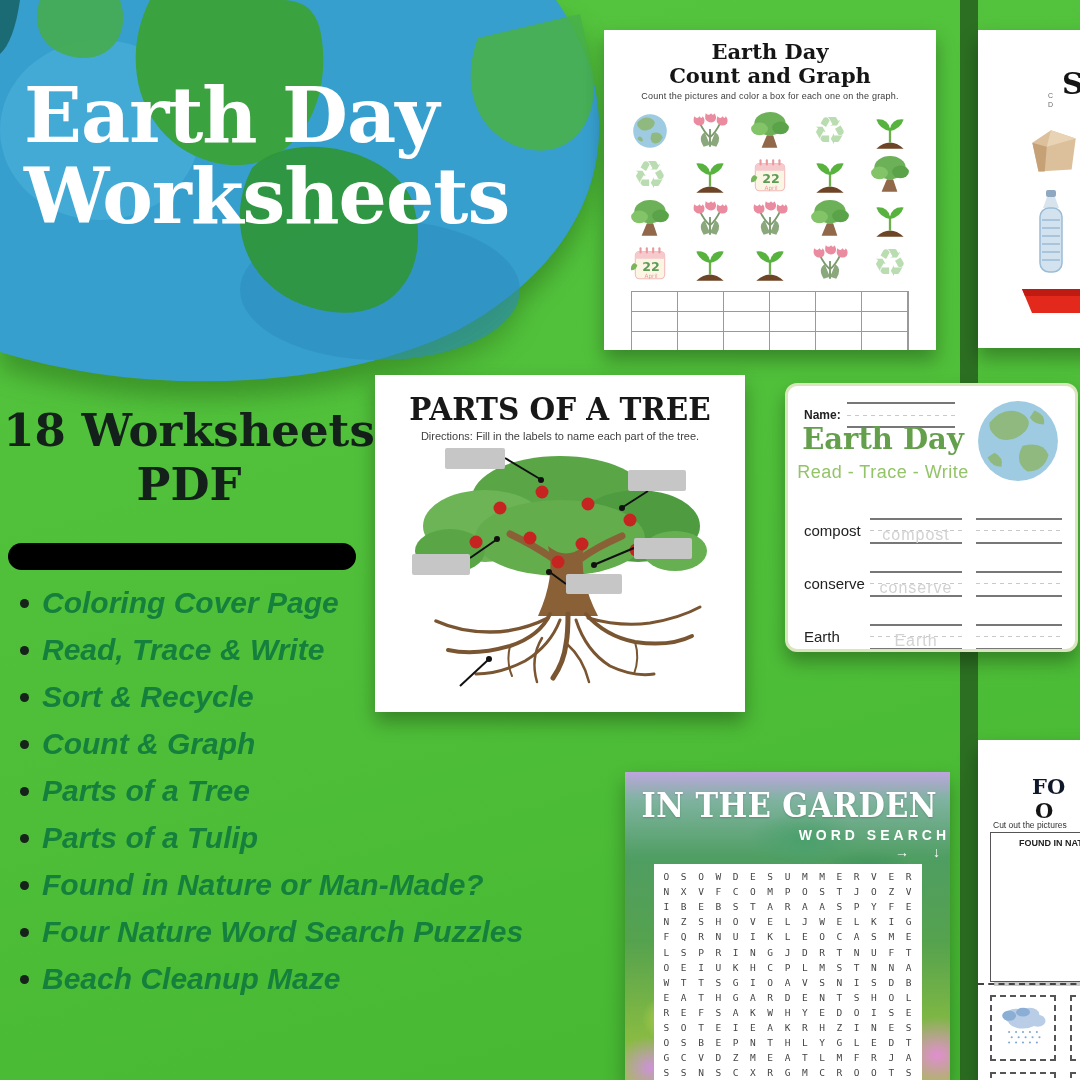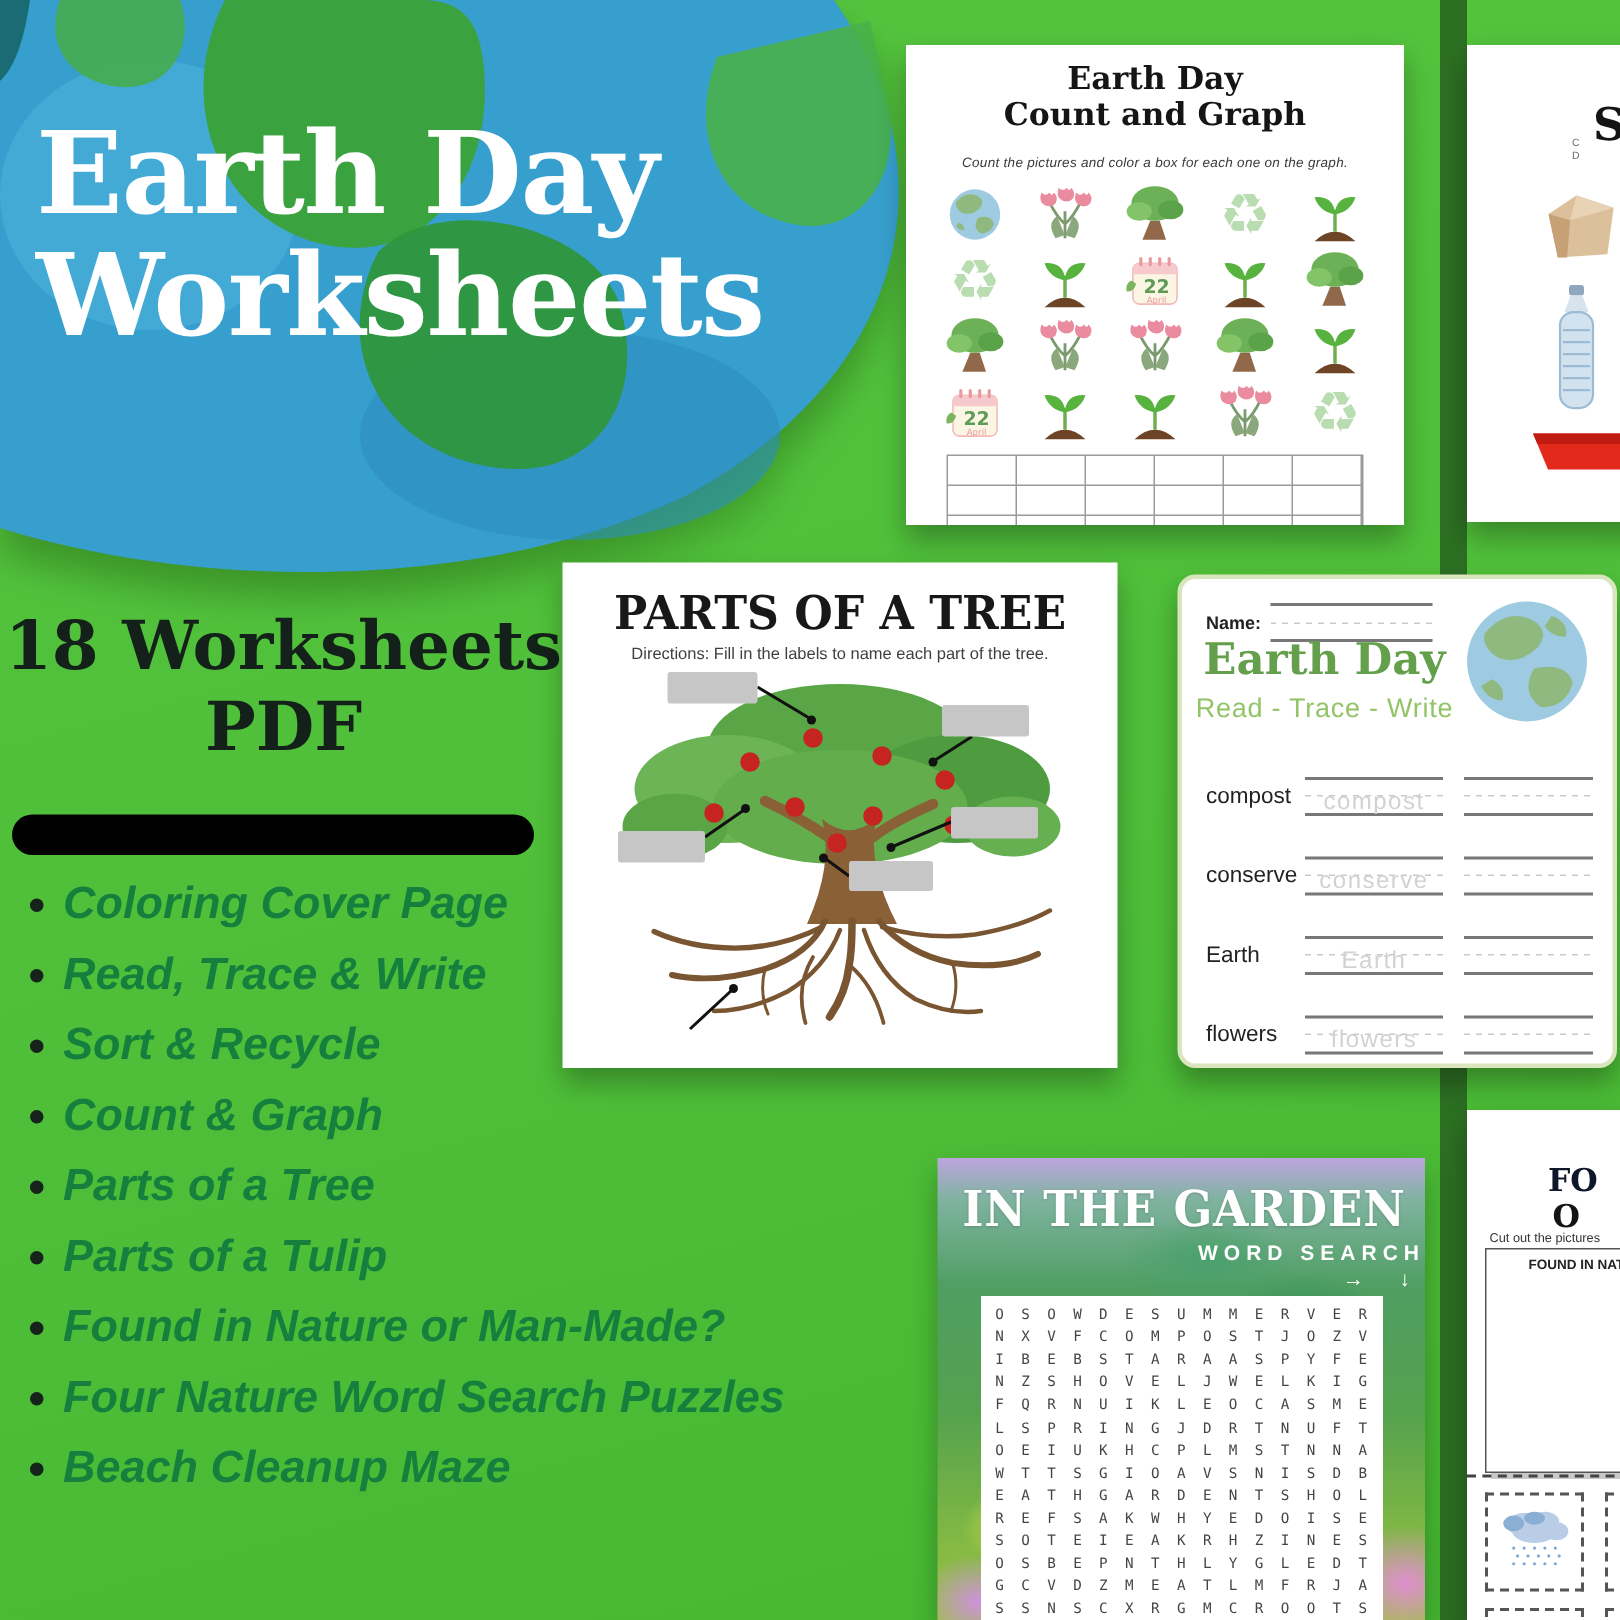--- a/index.html
+++ b/index.html
@@ -24,21 +24,21 @@
   .feature-item{display:flex;align-items:center;margin-bottom:13px;}
   .feature-item .dot{width:9px;height:9px;border-radius:50%;background:#16231a;margin:0 13px 0 6px;flex:none;}
   .feature-item .ftext{color:#15803d;font-weight:700;font-style:italic;font-size:30px;line-height:34px;white-space:nowrap;}
 
   
   .card{position:absolute;background:#fff;box-shadow:0 10px 18px rgba(0,0,0,.30);}
 
   
   .cg-card{left:604px;top:30px;width:332px;height:320px;overflow:hidden;text-align:center;}
   .cg-title{margin-top:10px;font-family:"DejaVu Serif",serif;font-weight:700;font-size:21px;line-height:1.12;color:#151515;}
-  .cg-instr{margin-top:16px;font-size:9px;color:#3a3a3a;letter-spacing:.2px;font-style:italic;}
+  .cg-instr{margin-top:4px;font-size:9px;color:#3a3a3a;letter-spacing:.2px;}
   .cg-grid{margin:8px auto 0;width:300px;display:grid;grid-template-columns:repeat(5,60px);grid-auto-rows:44px;}
   .cg-cell-icon{display:flex;align-items:center;justify-content:center;}
   .cg-cell-icon svg{width:42px;height:42px;}
   .recycle-glyph{color:#b9ddb0;font-family:"DejaVu Sans",sans-serif;line-height:1;}
   .cg-graph{margin:6px auto 0;width:276px;border:1px solid #9a9a9a;display:grid;
             grid-template-columns:repeat(6,1fr);grid-auto-rows:20px;}
   .cg-graph .cg-cell{border-right:1px solid #9a9a9a;border-bottom:1px solid #9a9a9a;}
 
   
   .sort-card{left:978px;top:30px;width:140px;height:318px;overflow:hidden;}
@@ -49,21 +49,21 @@
   .sort-tray{position:absolute;left:40px;top:256px;width:84px;}
 
   
   .tree-card{left:375px;top:375px;width:370px;height:337px;overflow:hidden;text-align:center;}
   .tree-title{margin-top:16px;font-family:"DejaVu Serif",serif;font-weight:700;font-size:31px;color:#181818;
               transform:scaleX(.95);letter-spacing:0px;}
   .tree-dir{margin-top:3px;font-size:11px;color:#3f3f3f;font-family:"Liberation Sans",sans-serif;}
   .tree-art{margin-top:4px;width:340px;height:250px;}
 
   
-  .rtw-card{left:785px;top:383px;width:293px;height:329px;border:3px solid #d9e6bd;border-radius:12px;
+  .rtw-card{left:785px;top:383px;width:293px;height:269px;border:3px solid #d9e6bd;border-radius:12px;
             box-sizing:border-box;overflow:hidden;}
   .rtw-name-row{position:absolute;left:16px;top:16px;display:flex;align-items:center;}
   .rtw-name-label{font-size:12px;font-weight:700;color:#222;margin-right:6px;}
   .rtw-title{position:absolute;left:0;top:36px;width:190px;text-align:center;
              font-family:"DejaVu Serif",serif;font-weight:700;font-size:29px;color:#64a04b;}
   .rtw-subtitle{position:absolute;left:0;top:76px;width:190px;text-align:center;
                 font-size:18px;color:#93c468;letter-spacing:.5px;}
   .rtw-earth{position:absolute;right:10px;top:8px;width:94px;height:94px;}
   .rtw-rows{position:absolute;left:16px;top:118px;width:260px;}
   .rtw-row{display:flex;align-items:center;height:53px;}

